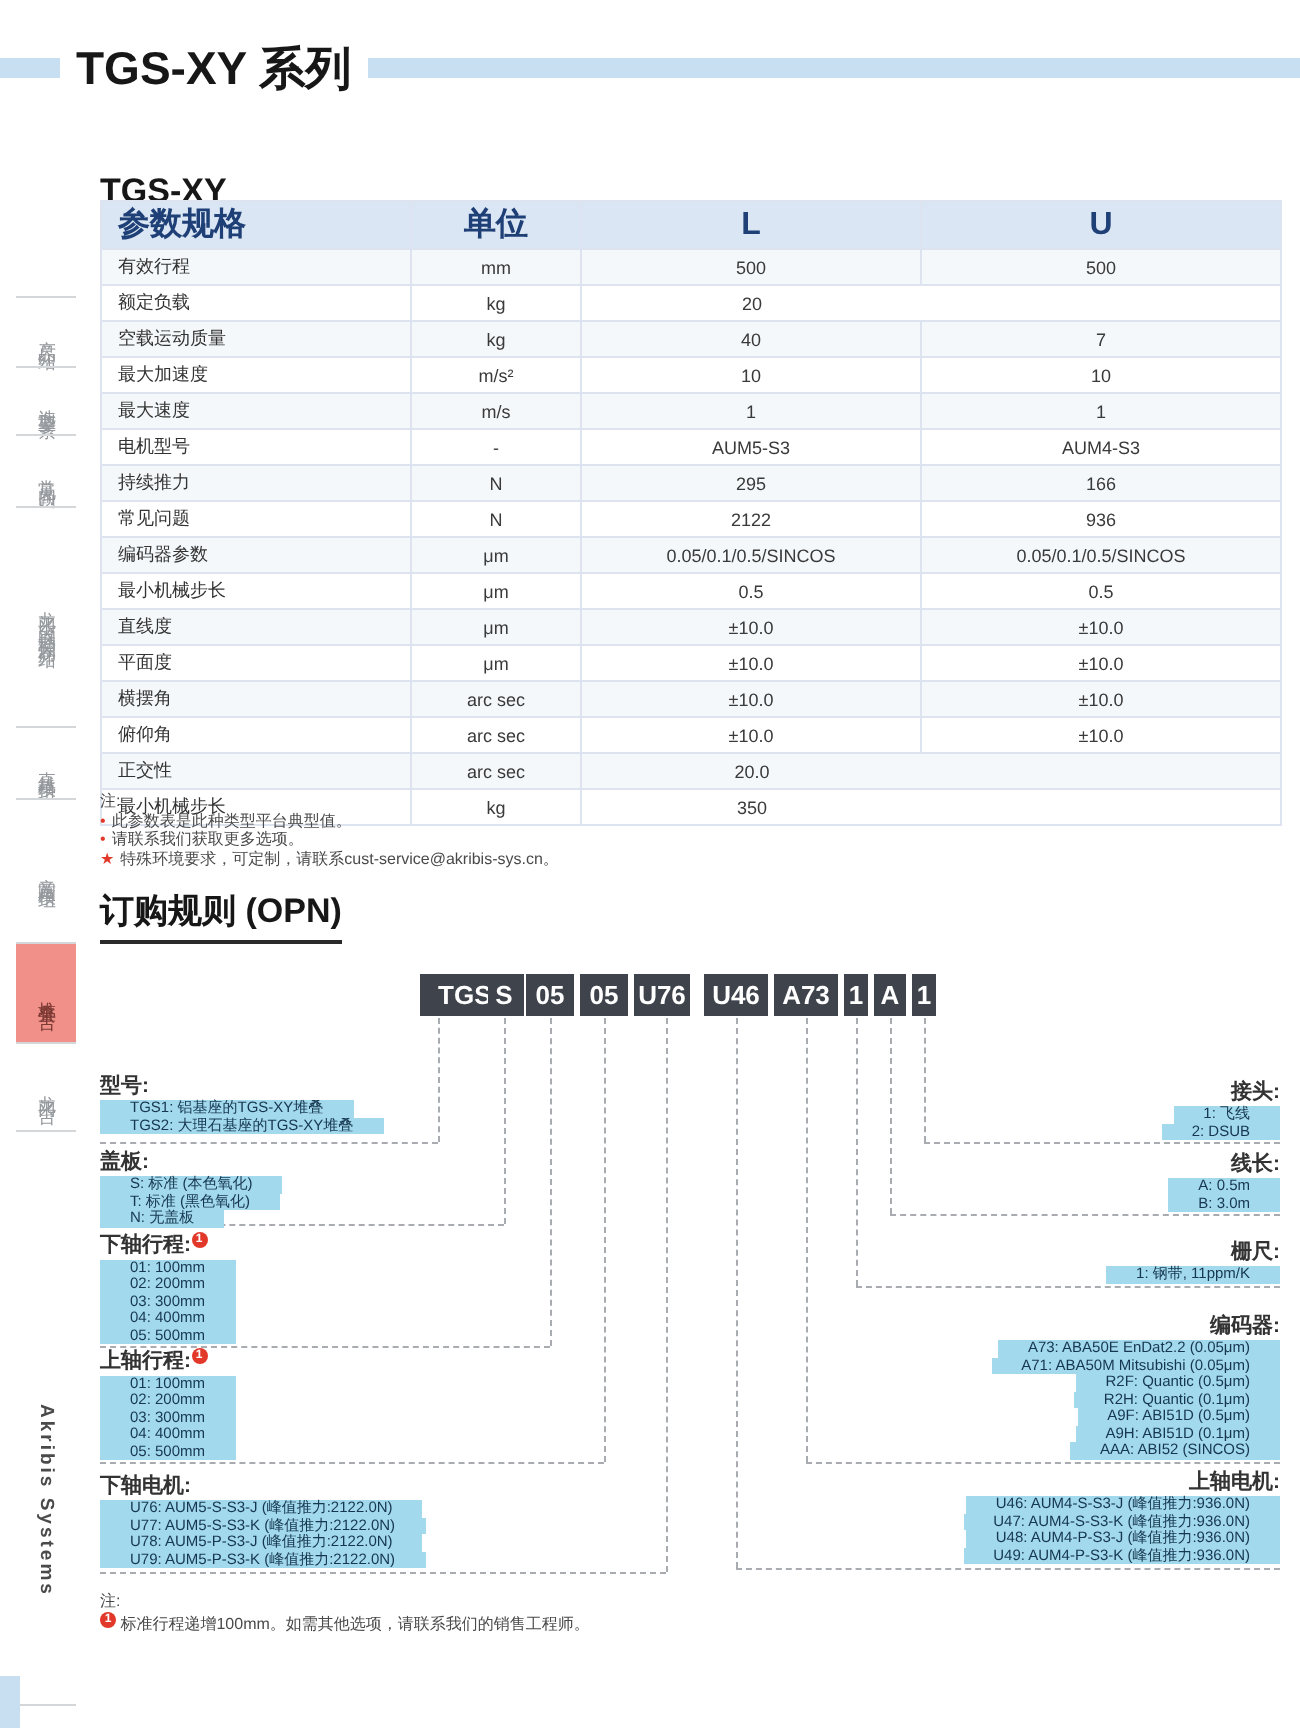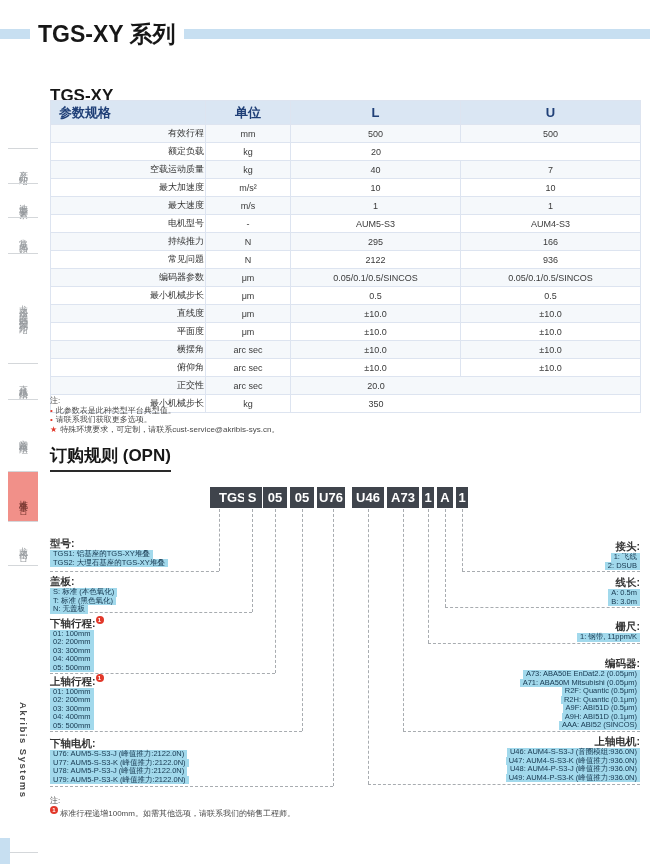--- a/index.html
+++ b/index.html
@@ -25,45 +25,45 @@
   .hbar.l{width:30px;}
   .hbar.r{flex:1;}
   .series-title{margin:0 8px;font-size:23px;font-weight:bold;color:#171717;white-space:nowrap;}
   .sub-title{position:absolute;left:50px;top:86px;font-size:17px;font-weight:bold;color:#171717;
     border-bottom:2px solid #2a2a2a;padding-bottom:2px;}
 
   
   .spec{position:absolute;left:50px;top:100px;width:590px;border-collapse:collapse;
     border:1.5px solid #8f9ecf;table-layout:fixed;}
   .spec th,.spec td{border:1px solid #dde4f0;font-weight:normal;overflow:hidden;white-space:nowrap;}
-  .spec thead th{background:#dae6f3;color:#1f3f77;font-weight:bold;font-size:13px;height:21px;}
+  .spec thead th{background:#dae6f3;color:#1f3f77;font-weight:bold;font-size:16px;height:21px;}
   .spec thead th.c-param{text-align:left;padding-left:8px;}
   .spec tbody td{height:15px;font-size:9px;color:#3a3a3a;text-align:center;}
-  .spec tbody td.c-param{text-align:right;padding-left:8px;color:#333;font-family:Liberation Mono, monospace;}
+  .spec tbody td.c-param{text-align:left;padding-left:8px;color:#333;font-family:Liberation Mono, monospace;}
   .spec tbody tr:nth-child(odd){background:#f5f8fb;}
   .spec td.c-span{padding-right:180px;}
 
   
   .note-block{position:absolute;left:50px;top:396px;font-size:8px;color:#4a4a4a;line-height:9.5px;}
   .note-block .mk{color:#e2382a;margin-right:3px;}
 
   
   .opn-title{position:absolute;left:50px;top:444px;font-size:17px;font-weight:bold;color:#171717;
     border-bottom:2px solid #2a2a2a;padding-bottom:3px;}
   .code-seg{position:absolute;top:487px;height:21px;line-height:21px;background:#3f444c;color:#fff;
     font-size:13px;font-weight:bold;text-align:center;}
   .vline{position:absolute;width:0;border-left:1px dashed #a8acb0;}
   .hline{position:absolute;height:0;border-top:1px dashed #a8acb0;}
 
   .grp{position:absolute;}
   .grp-l{left:50px;text-align:left;}
   .grp-r{right:10px;text-align:right;}
   .grp-label{font-size:10.5px;font-weight:bold;color:#333;line-height:12px;margin-bottom:1px;white-space:nowrap;}
   .opt{display:table;background:#a2d9ec;color:#16374f;font-size:7.5px;line-height:8.5px;
-    padding:0 3px;white-space:nowrap;}
+    padding:0 15px;white-space:nowrap;}
   .grp-r .opt{margin-left:auto;}
   .badge{display:inline-block;width:8px;height:8px;border-radius:50%;background:#e2382a;color:#fff;
     font-size:6px;line-height:8px;text-align:center;font-weight:bold;vertical-align:super;}
   .opn-note{position:absolute;left:50px;top:796px;font-size:8px;color:#4a4a4a;line-height:10px;}
 </style>
 </head>
 <body>
 
 <div class="page">
 
@@ -315,21 +315,21 @@
     <div class="opt">A73: ABA50E EnDat2.2 (0.05μm)</div>
     <div class="opt">A71: ABA50M Mitsubishi (0.05μm)</div>
     <div class="opt">R2F: Quantic (0.5μm)</div>
     <div class="opt">R2H: Quantic (0.1μm)</div>
     <div class="opt">A9F: ABI51D (0.5μm)</div>
     <div class="opt">A9H: ABI51D (0.1μm)</div>
     <div class="opt">AAA: ABI52 (SINCOS)</div>
   </div>
   <div class="grp grp-r" style="top:735px;">
     <div class="grp-label">上轴电机:</div>
-    <div class="opt">U46: AUM4-S-S3-J (音圈模组:936.0N)</div>
+    <div class="opt">U46: AUM4-S-S3-J (峰值推力:936.0N)</div>
     <div class="opt">U47: AUM4-S-S3-K (峰值推力:936.0N)</div>
     <div class="opt">U48: AUM4-P-S3-J (峰值推力:936.0N)</div>
     <div class="opt">U49: AUM4-P-S3-K (峰值推力:936.0N)</div>
   </div>
 
   <div class="opn-note">
     <div>注:</div>
     <div><span class="badge">1</span> <span>标准行程递增100mm。如需其他选项，请联系我们的销售工程师。</span></div>
   </div>
 

